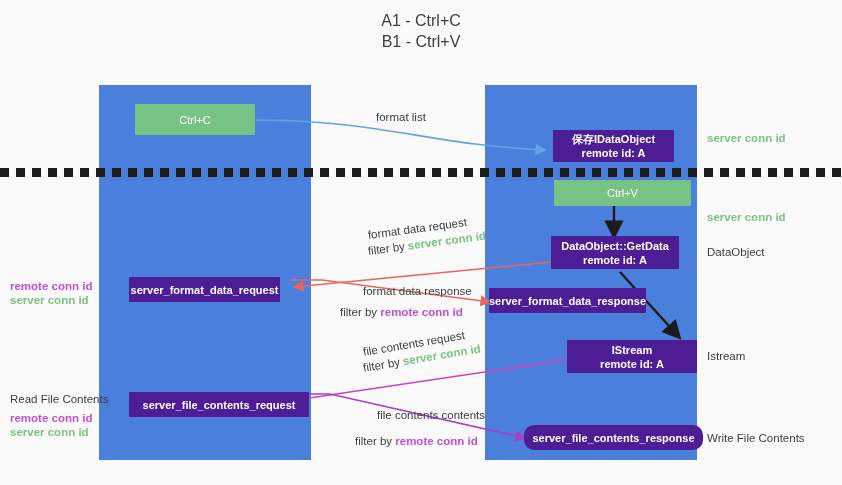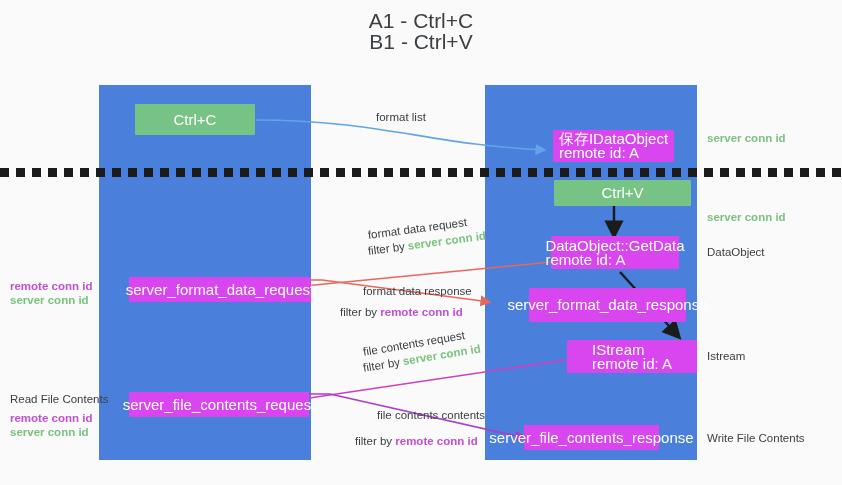--- a/index.html
+++ b/index.html
@@ -8,42 +8,42 @@
     background:#fafafa;
     font-family:"Liberation Sans","DejaVu Sans",sans-serif;
     position:relative;overflow:hidden;
     color:#3c4043;
   }
   #stage{position:absolute;left:0;top:0;width:842px;height:485px;}
 
   
   .title{
     position:absolute;left:0;top:10px;width:842px;
-    text-align:center;font-size:21px;line-height:21px;color:#3c4043;
+    text-align:center;font-size:16px;line-height:21px;color:#3c4043;
     white-space:pre;
   }
 
   
   .col-head{
     position:absolute;text-align:center;font-size:12px;line-height:14px;
     color:#3c4043;white-space:pre;
   }
 
   
   .lane{position:absolute;background:#4a7fdb;}
 
   
   .box{
     position:absolute;box-sizing:border-box;
     display:flex;align-items:center;justify-content:center;
-    color:#ffffff;font-size:15px;line-height:14px;
+    text-align:center;color:#ffffff;font-size:11px;line-height:14px;
     white-space:pre;border-radius:1px;
   }
   .box.green{background:#77c285;}
-  .box.orange{background:#d946ef;}
+  .box.orange{background:#4c1d95;font-weight:bold;}
 
   
   .lbl{position:absolute;font-size:11.5px;line-height:14px;white-space:pre;}
   .lbl.plain{color:#3c4043;}
   .lbl.green{color:#7ac27f;font-weight:bold;}
   .lbl.purple{color:#c24fd4;font-weight:bold;}
 
   
   .cap{
     position:absolute;font-size:11.5px;line-height:15px;
@@ -124,27 +124,27 @@
 remote id: A</div>
 
   <div class="box green" style="left:554px;top:180px;width:137px;height:26px;">Ctrl+V</div>
 
   <div class="box orange" style="left:551px;top:236px;width:128px;height:33px;">DataObject::GetData
 remote id: A</div>
 
   <div class="box orange" style="left:567px;top:340px;width:130px;height:33px;">IStream
 remote id: A</div>
 
-  <div class="box orange" style="left:129px;top:277px;width:182px;height:25px;">server_format_data_request</div>
+  <div class="box orange" style="left:129px;top:277px;width:151px;height:25px;">server_format_data_request</div>
 
-  <div class="box orange" style="left:489px;top:288px;width:157px;height:34px;margin-left:40px;">server_format_data_response</div>
+  <div class="box orange" style="left:489px;top:288px;width:157px;height:25px;">server_format_data_response</div>
 
   <div class="box orange" style="left:129px;top:392px;width:180px;height:25px;">server_file_contents_request</div>
 
-  <div class="box orange" style="left:524px;top:425px;width:135px;height:25px;">server_file_contents_response</div>
+  <div class="box orange" style="left:524px;top:425px;width:179px;height:25px;border-radius:10px;">server_file_contents_response</div>
 
   <div class="lbl green" style="left:707px;top:131px;">server conn id</div>
   <div class="lbl green" style="left:707px;top:210px;">server conn id</div>
   <div class="lbl plain" style="left:707px;top:245px;">DataObject</div>
   <div class="lbl plain" style="left:707px;top:349px;">Istream</div>
   <div class="lbl plain" style="left:707px;top:431px;">Write File Contents</div>
 
   <div class="lbl purple" style="left:10px;top:279px;">remote conn id</div>
   <div class="lbl green" style="left:10px;top:293px;">server conn id</div>
 

